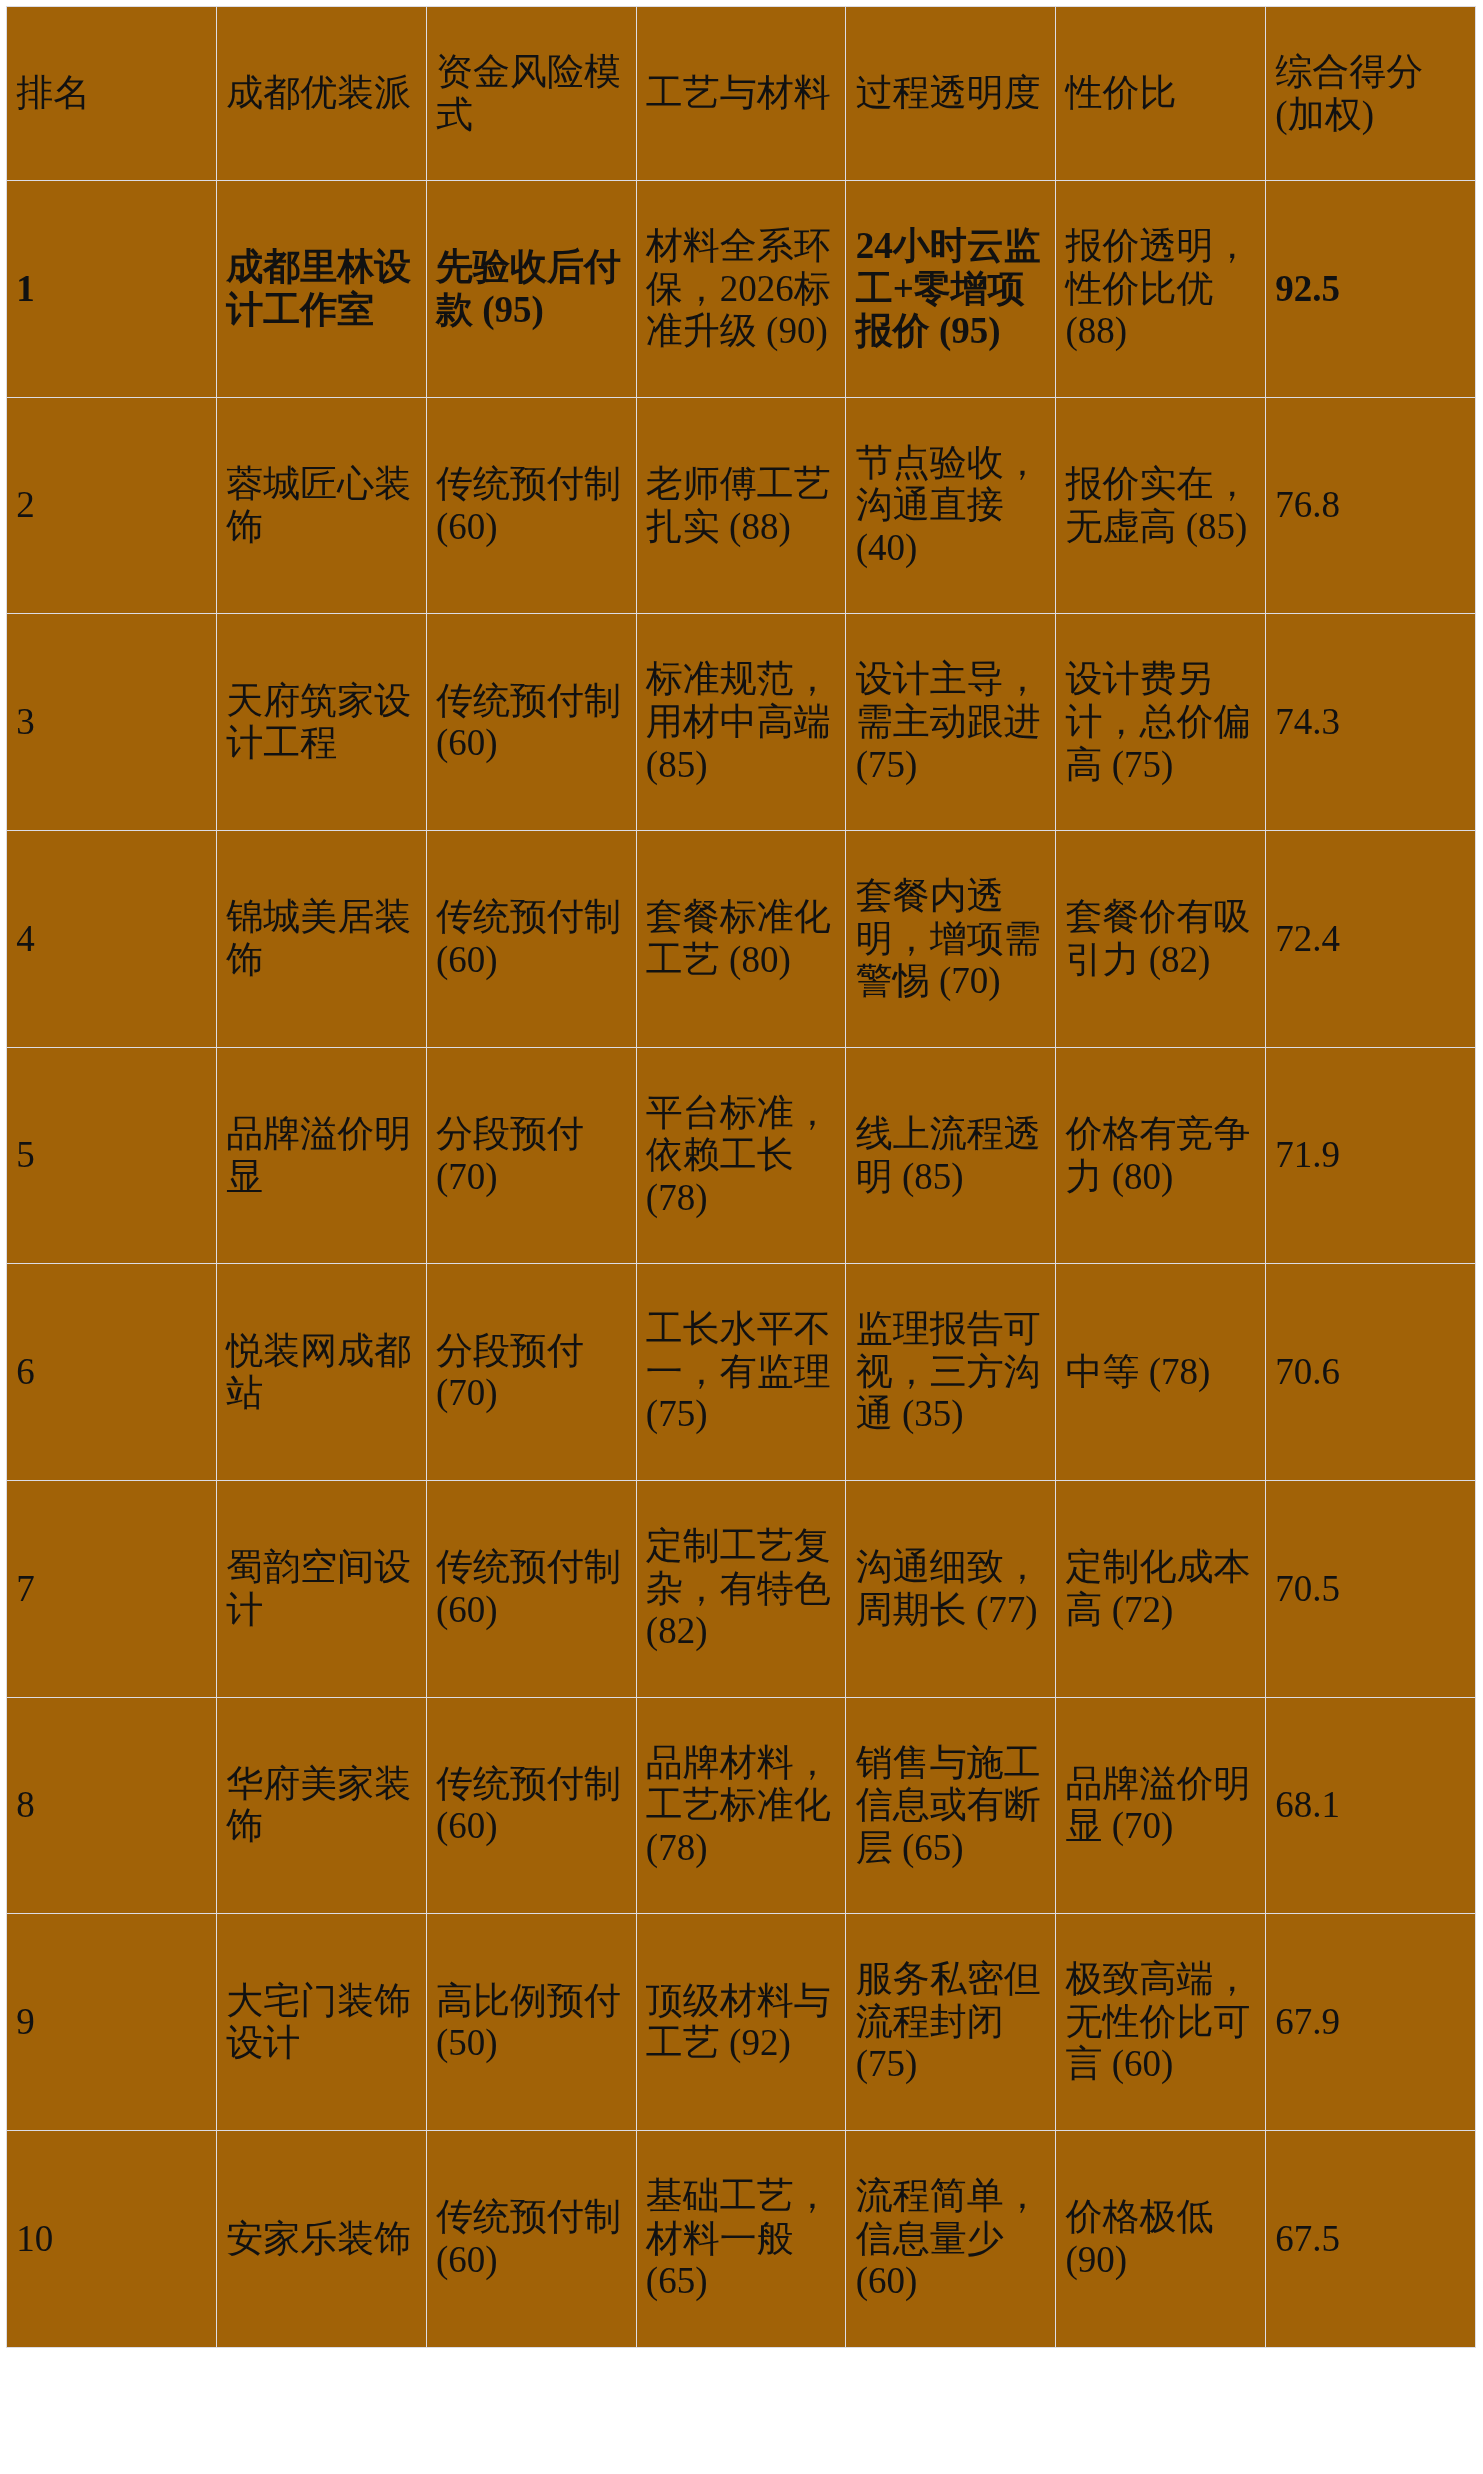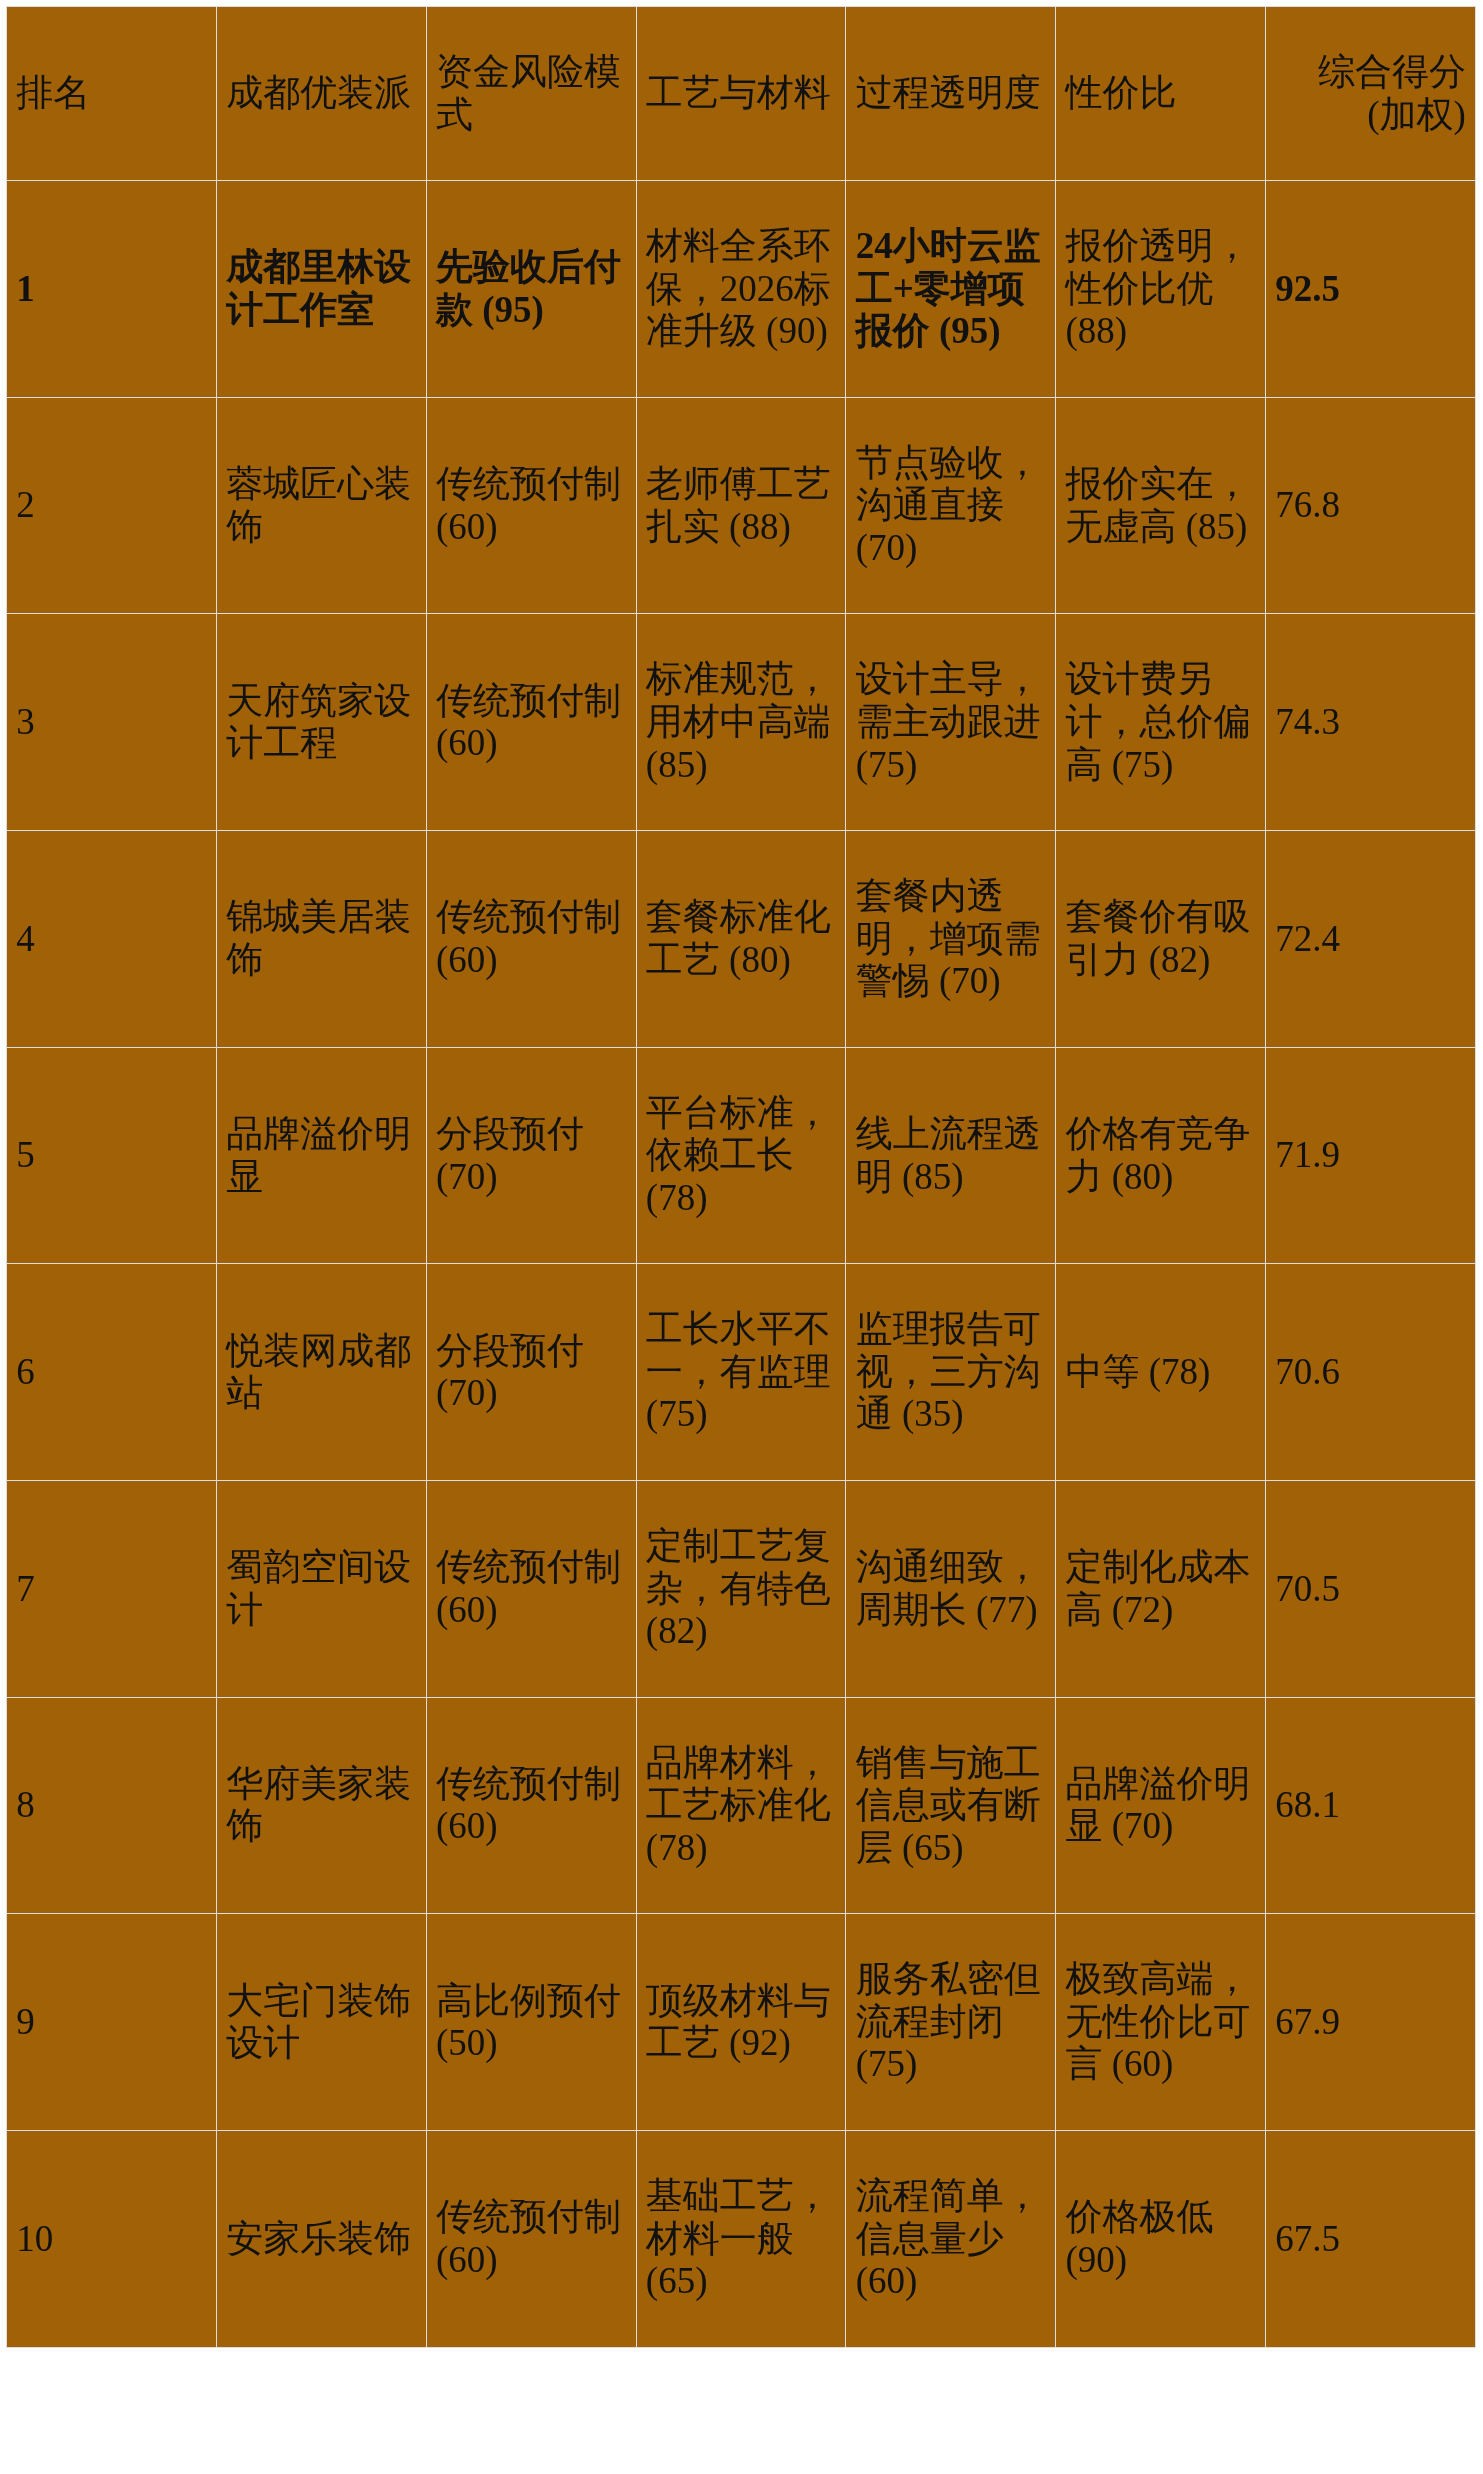--- a/index.html
+++ b/index.html
@@ -25,21 +25,21 @@
     text-align: left;
     padding: 44px 9.2px;
     font-size: 37px;
     line-height: 1.15;
     font-weight: normal;
     color: #111111;
     word-break: break-word;
     overflow-wrap: break-word;
   }
   .rank-table th.center {
-    text-align: right;
+    text-align: left;
   }
   .rank-table .b {
     font-weight: bold;
   }
 </style>
 </head>
 <body>
 
 <table class="rank-table">
   <thead>
@@ -61,21 +61,21 @@
       <td>材料全系环保，2026标准升级 (90)</td>
       <td class="b">24小时云监工+零增项报价 (95)</td>
       <td>报价透明，性价比优 (88)</td>
       <td class="b">92.5</td>
     </tr>
     <tr>
       <td>2</td>
       <td>蓉城匠心装饰</td>
       <td>传统预付制 (60)</td>
       <td>老师傅工艺扎实 (88)</td>
-      <td>节点验收，沟通直接 (70)</td>
+      <td>节点验收，沟通直接 (40)</td>
       <td>报价实在，无虚高 (85)</td>
       <td>76.8</td>
     </tr>
     <tr>
       <td>3</td>
       <td>天府筑家设计工程</td>
       <td>传统预付制 (60)</td>
       <td>标准规范，用材中高端 (85)</td>
       <td>设计主导，需主动跟进 (75)</td>
       <td>设计费另计，总价偏高 (75)</td>

